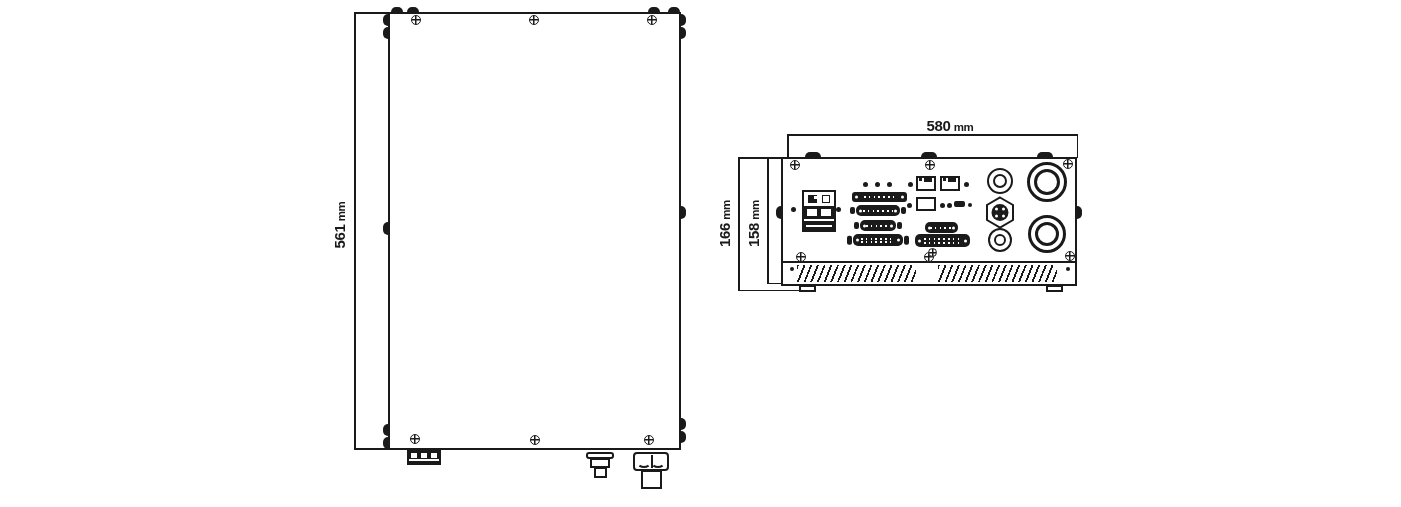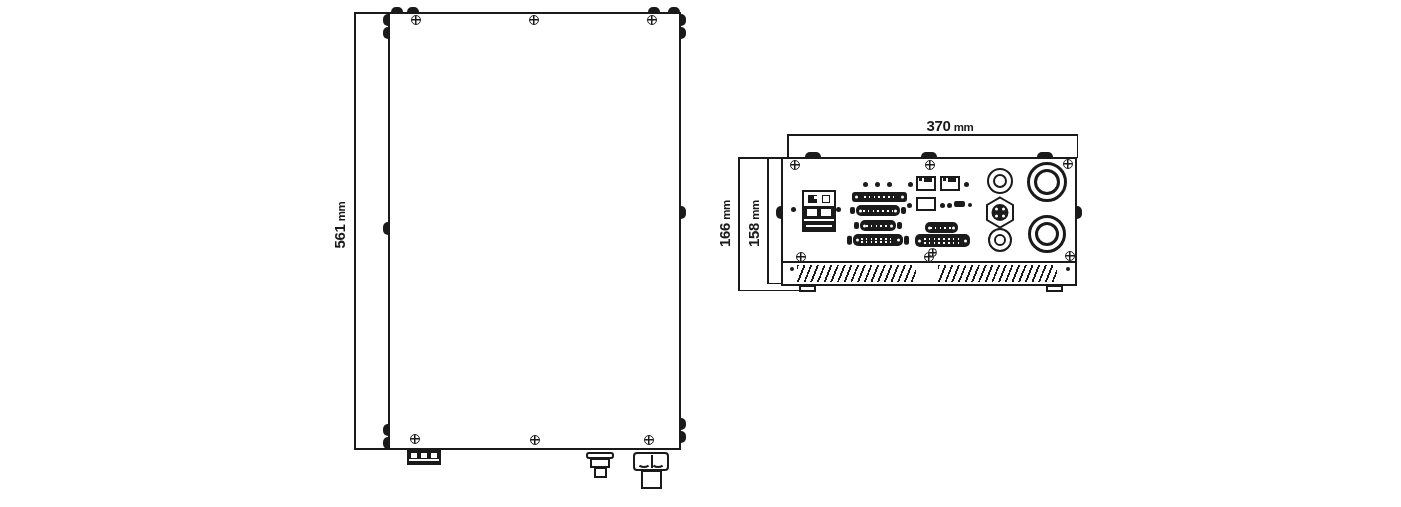--- a/index.html
+++ b/index.html
@@ -92,21 +92,21 @@
       <div class="arc" style="left:2px;top:3px;width:14px;height:11px"></div>
       <div class="arc" style="left:16px;top:3px;width:14px;height:11px"></div>
       <div style="position:absolute;left:16px;top:1px;width:1.5px;height:13px;background:#1a1a1a"></div>
     </div>
     <div class="box" style="left:641px;top:470px;width:21px;height:19px"></div>
   </div>
 
   <div class="grp">
 
     <div class="dim" style="left:900px;top:117px;width:100px;height:18px">
-      <span class="val">370</span>
+      <span class="val">580</span>
       <span class="unit">mm</span>
     </div>
     <div class="ln" style="left:787px;top:134px;width:291px;height:1.5px"></div>
     <div class="ln" style="left:787px;top:134px;width:1.5px;height:24px"></div>
     <div class="ln" style="left:1076.5px;top:134px;width:1.5px;height:24px"></div>
 
     <div class="ln" style="left:738px;top:157px;width:1.5px;height:134px"></div>
     <div class="ln" style="left:738px;top:157px;width:43px;height:1.5px"></div>
     <div class="ln" style="left:738px;top:289.5px;width:62px;height:1.5px"></div>
     <div class="dim vert" style="left:684px;top:215px;width:80px;height:17px">

